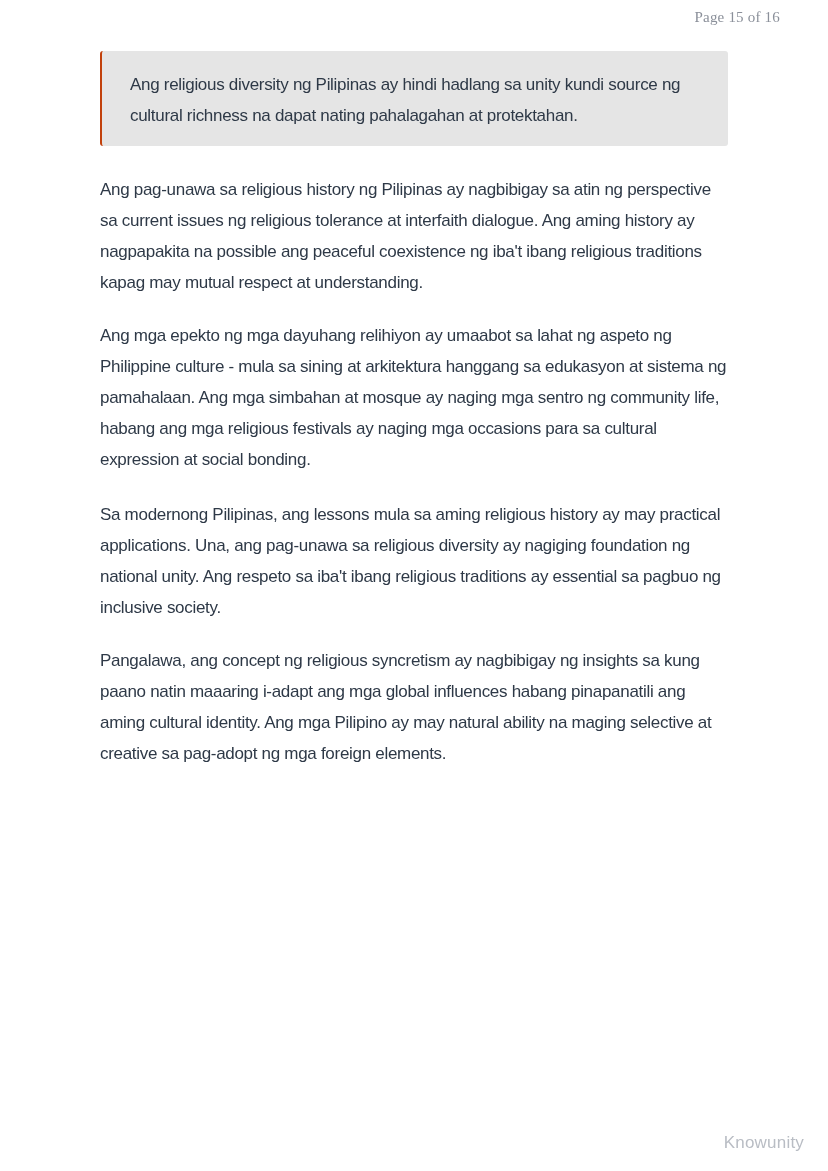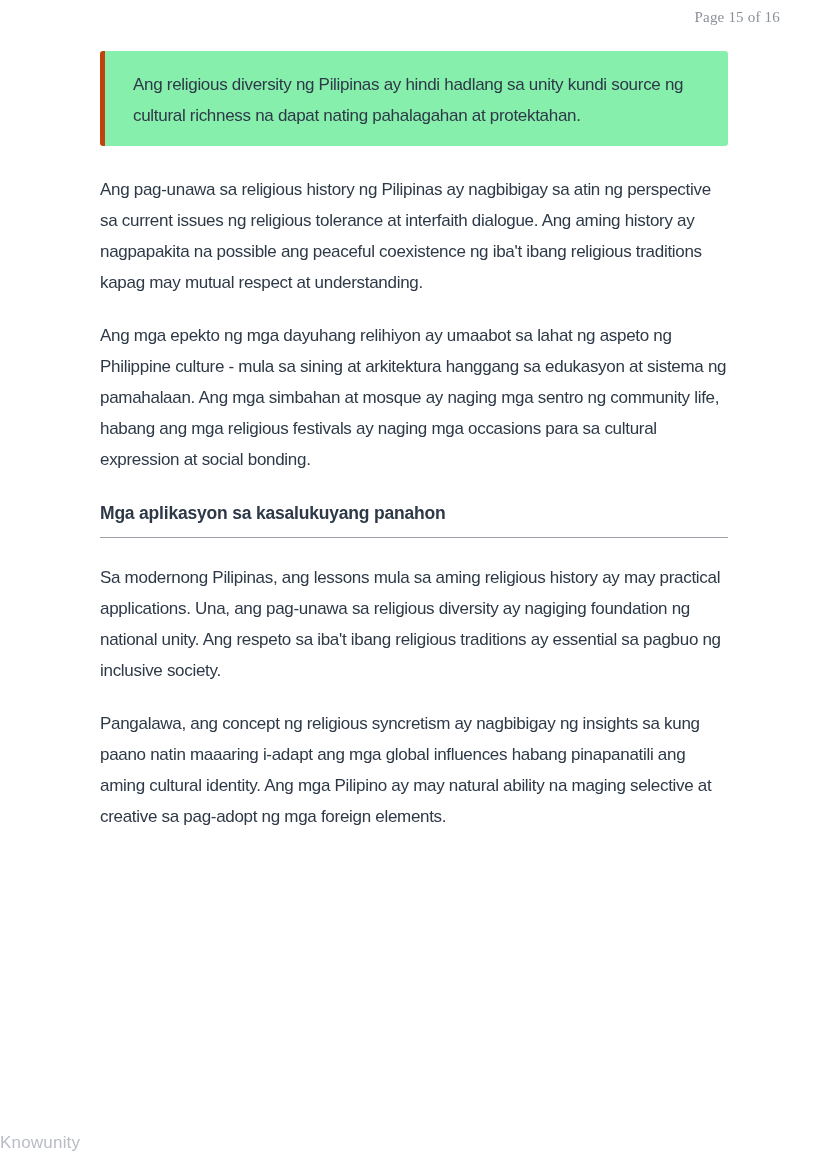--- a/index.html
+++ b/index.html
@@ -25,22 +25,22 @@
   }
   .content {
     position: absolute;
     left: 100px;
     top: 51px;
     width: 628px;
     color: #2e3947;
   }
   .quote-box {
     box-sizing: border-box;
-    background: #86efac;
-    border-left: 5px solid #c2410c;
+    background: #e5e5e5;
+    border-left: 2px solid #c2410c;
     border-radius: 3px;
     padding: 18px 28px 15px 28px;
     margin: 0 0 28px 0;
   }
   .quote-text {
     font-size: 17px;
     line-height: 31px;
     letter-spacing: -0.3px;
     color: #2e3947;
   }
@@ -61,42 +61,41 @@
     border-bottom: 1px solid #9ca1a8;
   }
   .after-heading {
     margin-top: 24px;
   }
   .watermark {
     position: absolute;
     left: 0;
     top: 1133px;
     width: 804px;
-    text-align: left;
+    text-align: right;
     font-size: 17px;
     letter-spacing: 0.2px;
     color: #b9bdc4;
   }
 </style>
 </head>
 <body>
 
 <div class="page-number">Page 15 of 16</div>
 
 <div class="content">
 
   <blockquote class="quote-box">
     <div class="quote-text">Ang religious diversity ng Pilipinas ay hindi hadlang sa unity kundi source ng cultural richness na dapat nating pahalagahan at protektahan.</div>
   </blockquote>
 
   <p class="body-paragraph">Ang pag-unawa sa religious history ng Pilipinas ay nagbibigay sa atin ng perspective sa current issues ng religious tolerance at interfaith dialogue. Ang aming history ay nagpapakita na possible ang peaceful coexistence ng iba't ibang religious traditions kapag may mutual respect at understanding.</p>
 
   <p class="body-paragraph">Ang mga epekto ng mga dayuhang relihiyon ay umaabot sa lahat ng aspeto ng Philippine culture - mula sa sining at arkitektura hanggang sa edukasyon at sistema ng pamahalaan. Ang mga simbahan at mosque ay naging mga sentro ng community life, habang ang mga religious festivals ay naging mga occasions para sa cultural expression at social bonding.</p>
 
-  <h3 class="section-heading">Mga aplikasyon sa kasalukuyang panahon</h3>
 
   <p class="body-paragraph after-heading">Sa modernong Pilipinas, ang lessons mula sa aming religious history ay may practical applications. Una, ang pag-unawa sa religious diversity ay nagiging foundation ng national unity. Ang respeto sa iba't ibang religious traditions ay essential sa pagbuo ng inclusive society.</p>
 
   <p class="body-paragraph">Pangalawa, ang concept ng religious syncretism ay nagbibigay ng insights sa kung paano natin maaaring i-adapt ang mga global influences habang pinapanatili ang aming cultural identity. Ang mga Pilipino ay may natural ability na maging selective at creative sa pag-adopt ng mga foreign elements.</p>
 
 
 </div>
 
 <div class="watermark">Knowunity</div>
 

